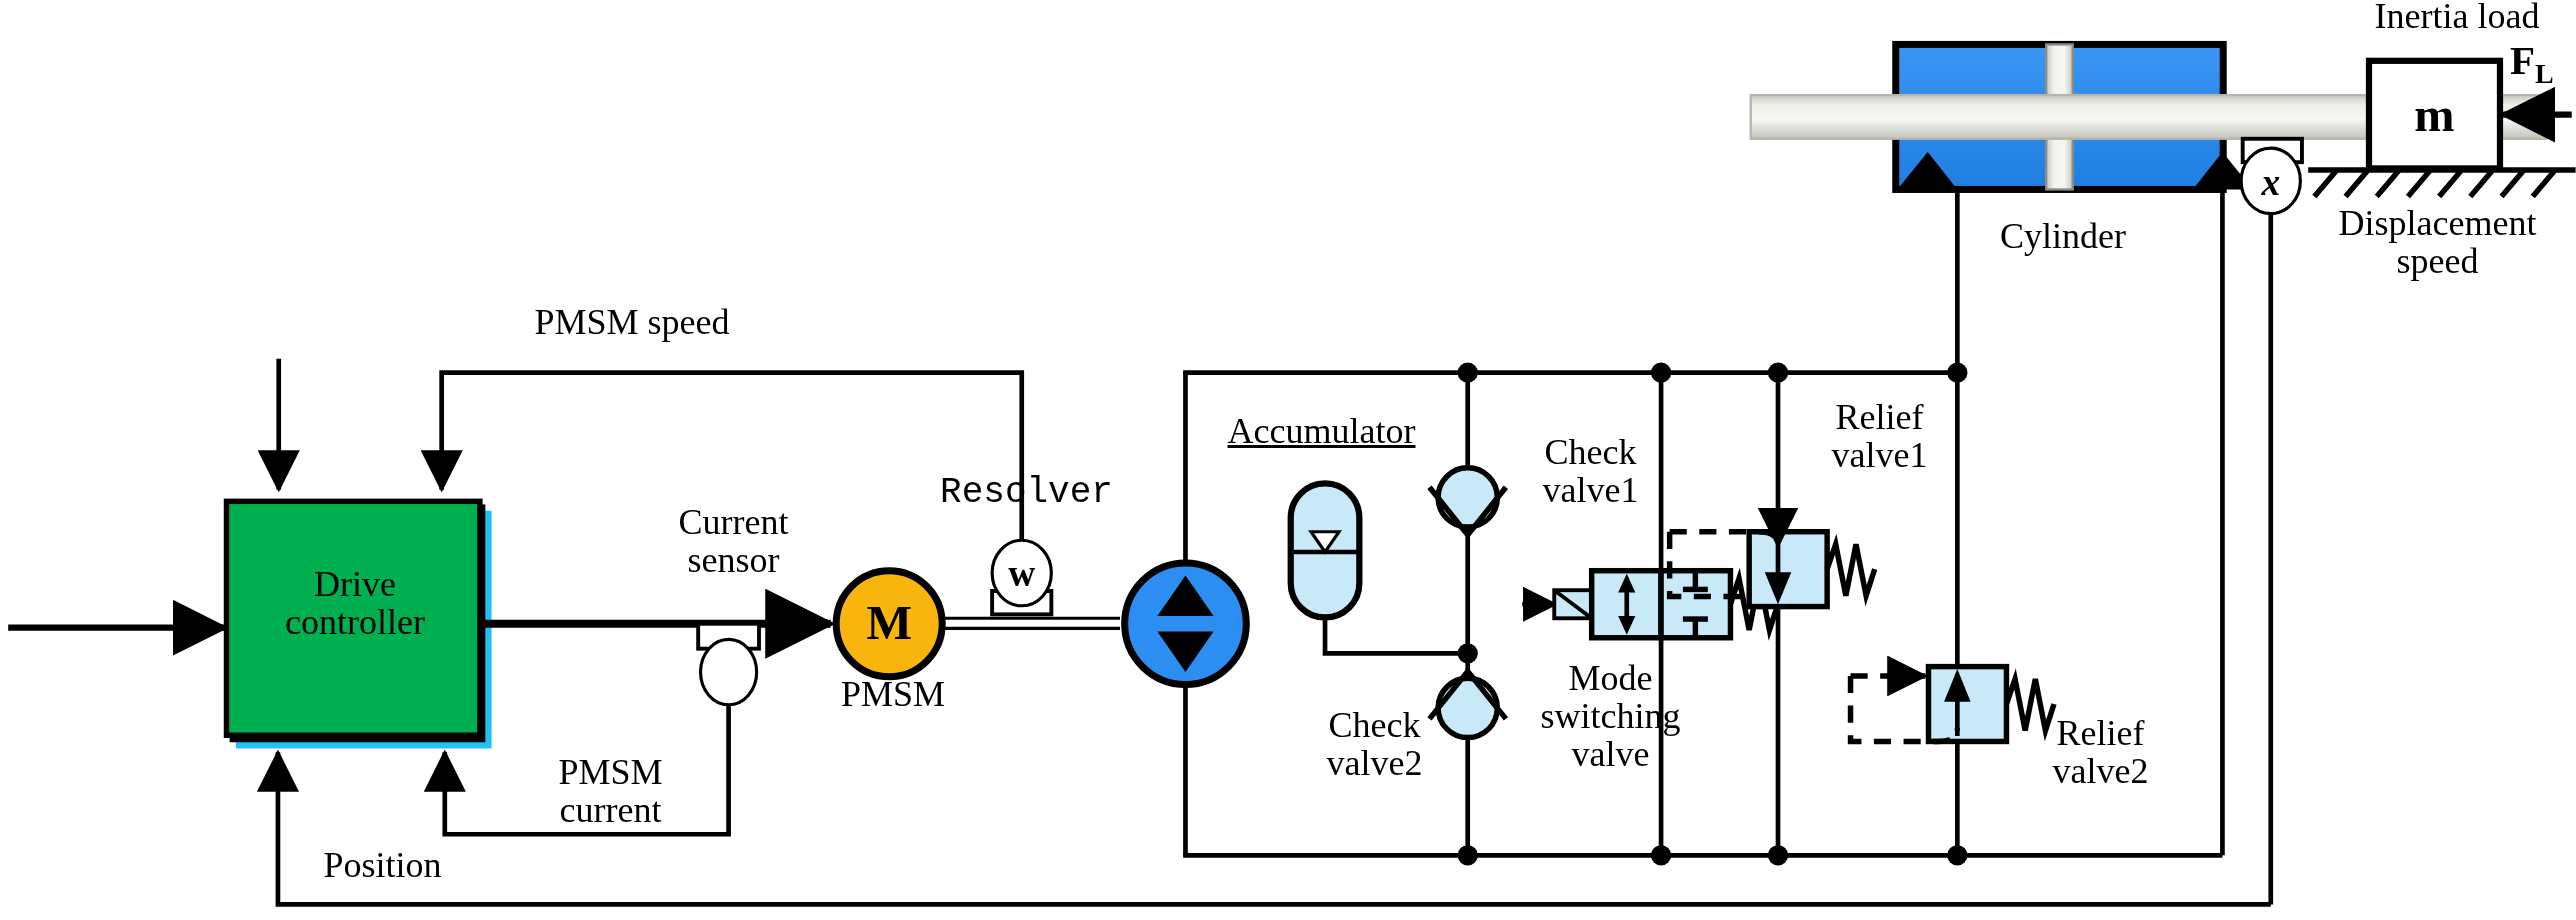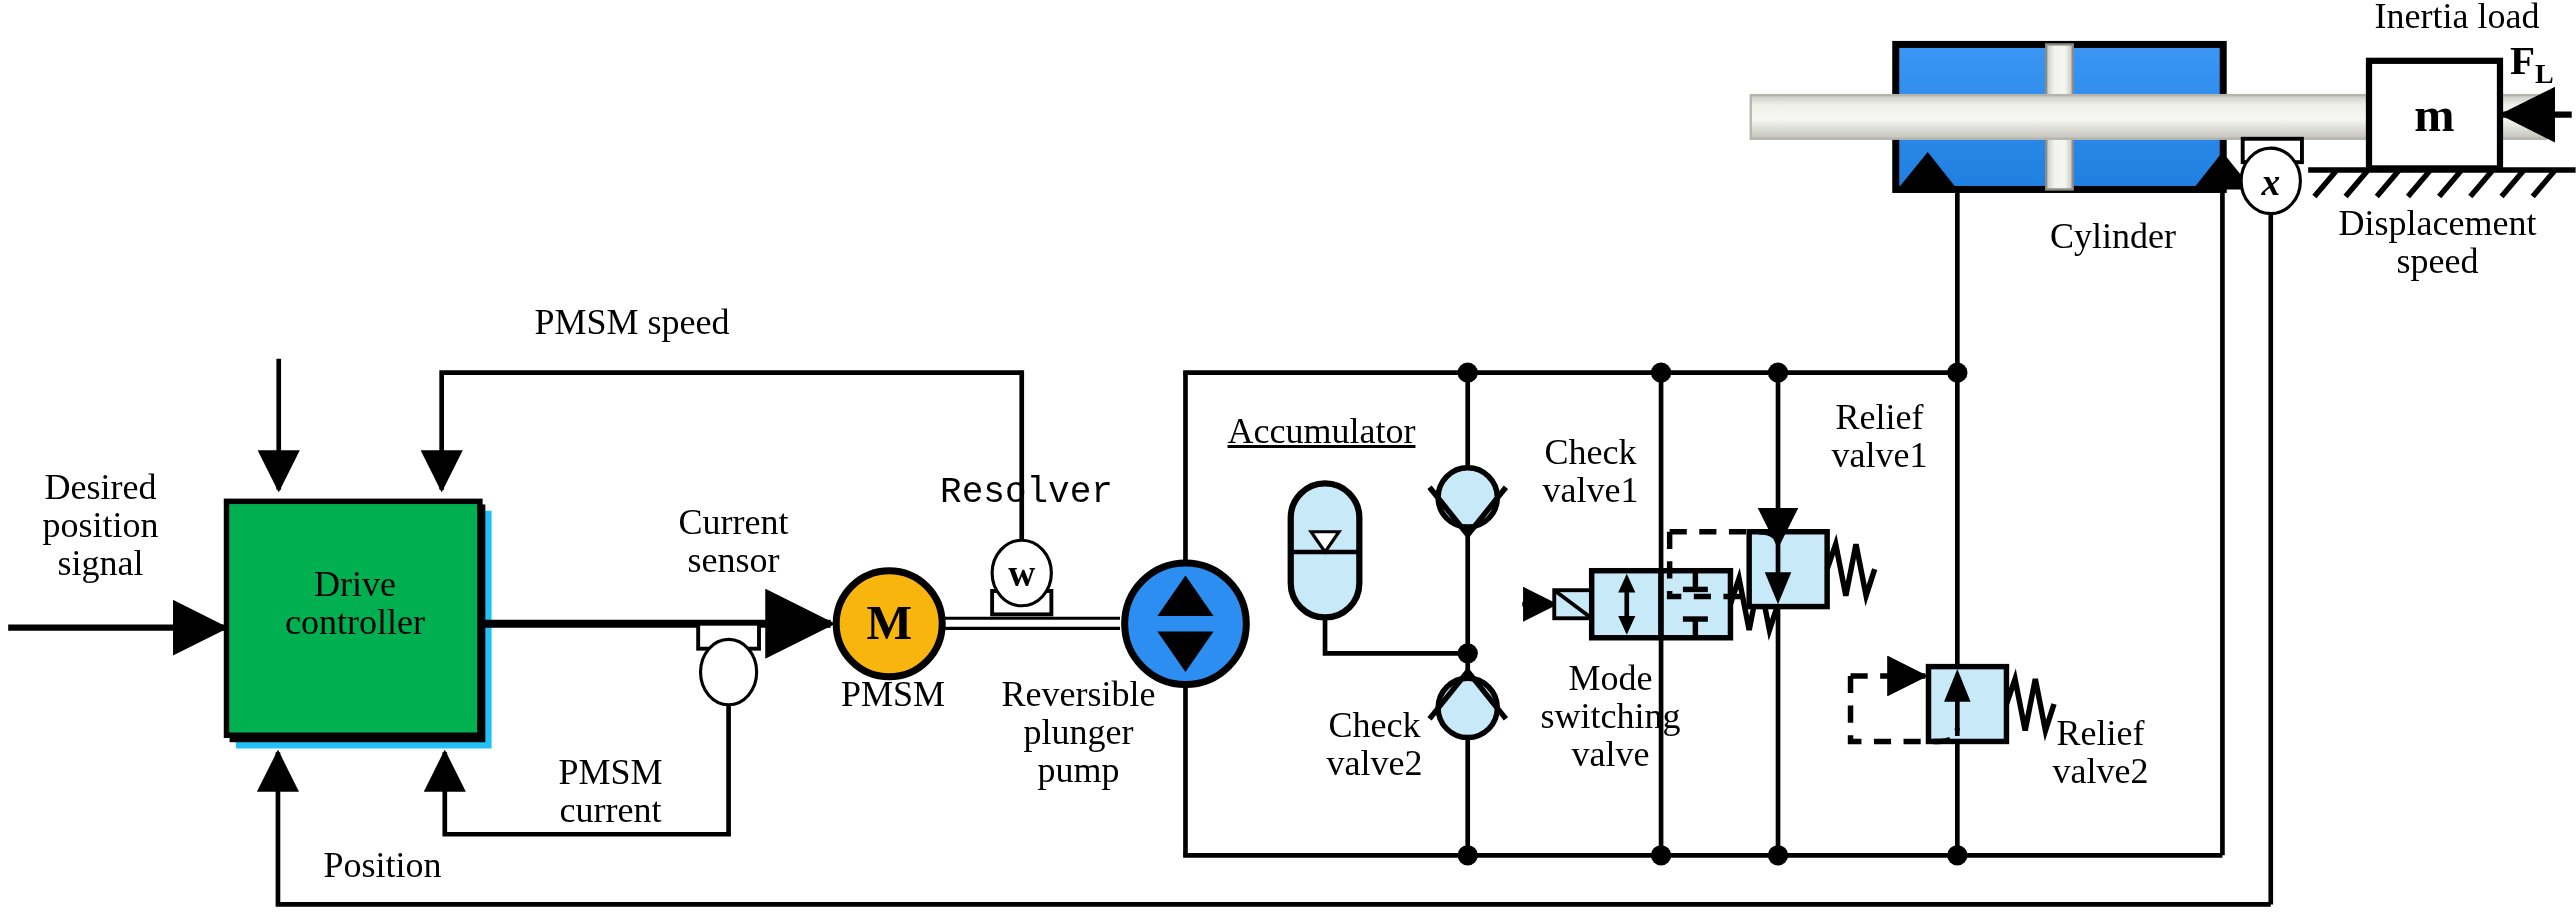--- a/index.html
+++ b/index.html
@@ -250,65 +250,59 @@
       <line x1="3008" y1="252" x2="3036" y2="219" stroke="#000" stroke-width="7"></line>
       <line x1="3048" y1="252" x2="3076" y2="219" stroke="#000" stroke-width="7"></line>
       <line x1="3088" y1="252" x2="3116" y2="219" stroke="#000" stroke-width="7"></line>
       <line x1="3128" y1="252" x2="3156" y2="219" stroke="#000" stroke-width="7"></line>
       <line x1="3168" y1="252" x2="3196" y2="219" stroke="#000" stroke-width="7"></line>
       <line x1="3208" y1="252" x2="3236" y2="219" stroke="#000" stroke-width="7"></line>
       <line x1="3248" y1="252" x2="3276" y2="219" stroke="#000" stroke-width="7"></line>
     </g>
   </svg>
 
-  <div class="lbl" style="left:3.1px; top:468px; width:195px;">Desired
-position
-signal</div>
 
 
   <div class="lbl" style="left:234px; top:565px; width:242px; color:#000000;">Drive
 controller</div>
 
   <div class="lbl" style="left:484px; top:303px; width:296px;">PMSM speed</div>
 
   <div class="lbl" style="left:632px; top:503px; width:203px;">Current
 sensor</div>
 
   <div class="lbl" style="left:933px; top:474px; width:187px;font-family:Liberation Mono, monospace;">Resolver</div>
 
   <div class="lbl" style="left:819px; top:675px; width:148px;">PMSM</div>
 
   <div class="lbl" style="left:513px; top:753px; width:195px;">PMSM
 current</div>
 
   <div class="lbl" style="left:289px; top:846px; width:187px;">Position</div>
 
-  <div class="lbl" style="left:981px; top:675px; width:195px;">Reversible
-plunger
-pump</div>
 
   <div class="lbl" style="left:1193px; top:412px; width:257px;text-decoration:underline;">Accumulator</div>
 
   <div class="lbl" style="left:1497px; top:433px; width:187px;">Check
 valve1</div>
 
   <div class="lbl" style="left:1285px; top:706px; width:179px;">Check
 valve2</div>
 
   <div class="lbl" style="left:1505px; top:659px; width:211px;">Mode
 switching
 valve</div>
 
   <div class="lbl" style="left:1786px; top:398px; width:187px;">Relief
 valve1</div>
 
   <div class="lbl" style="left:2007px; top:714px; width:187px;">Relief
 valve2</div>
 
-  <div class="lbl" style="left:1950px; top:217px; width:226px;text-align:right;">Cylinder</div>
+  <div class="lbl" style="left:1950px; top:217px; width:226px;">Cylinder</div>
 
   <div class="lbl" style="left:2332px; top:-3.1px; width:250px;">Inertia load</div>
 
   <div class="lbl" style="left:2301px; top:204px; width:273px;">Displacement
 speed</div>
 
   <div class="lbl left" style="left:2510px; top:39px; width:94px; font-weight:bold; font-size:41px;"><span>F</span><span style="font-size:28px; vertical-align:sub;">L</span></div>
 
 </div>
 

